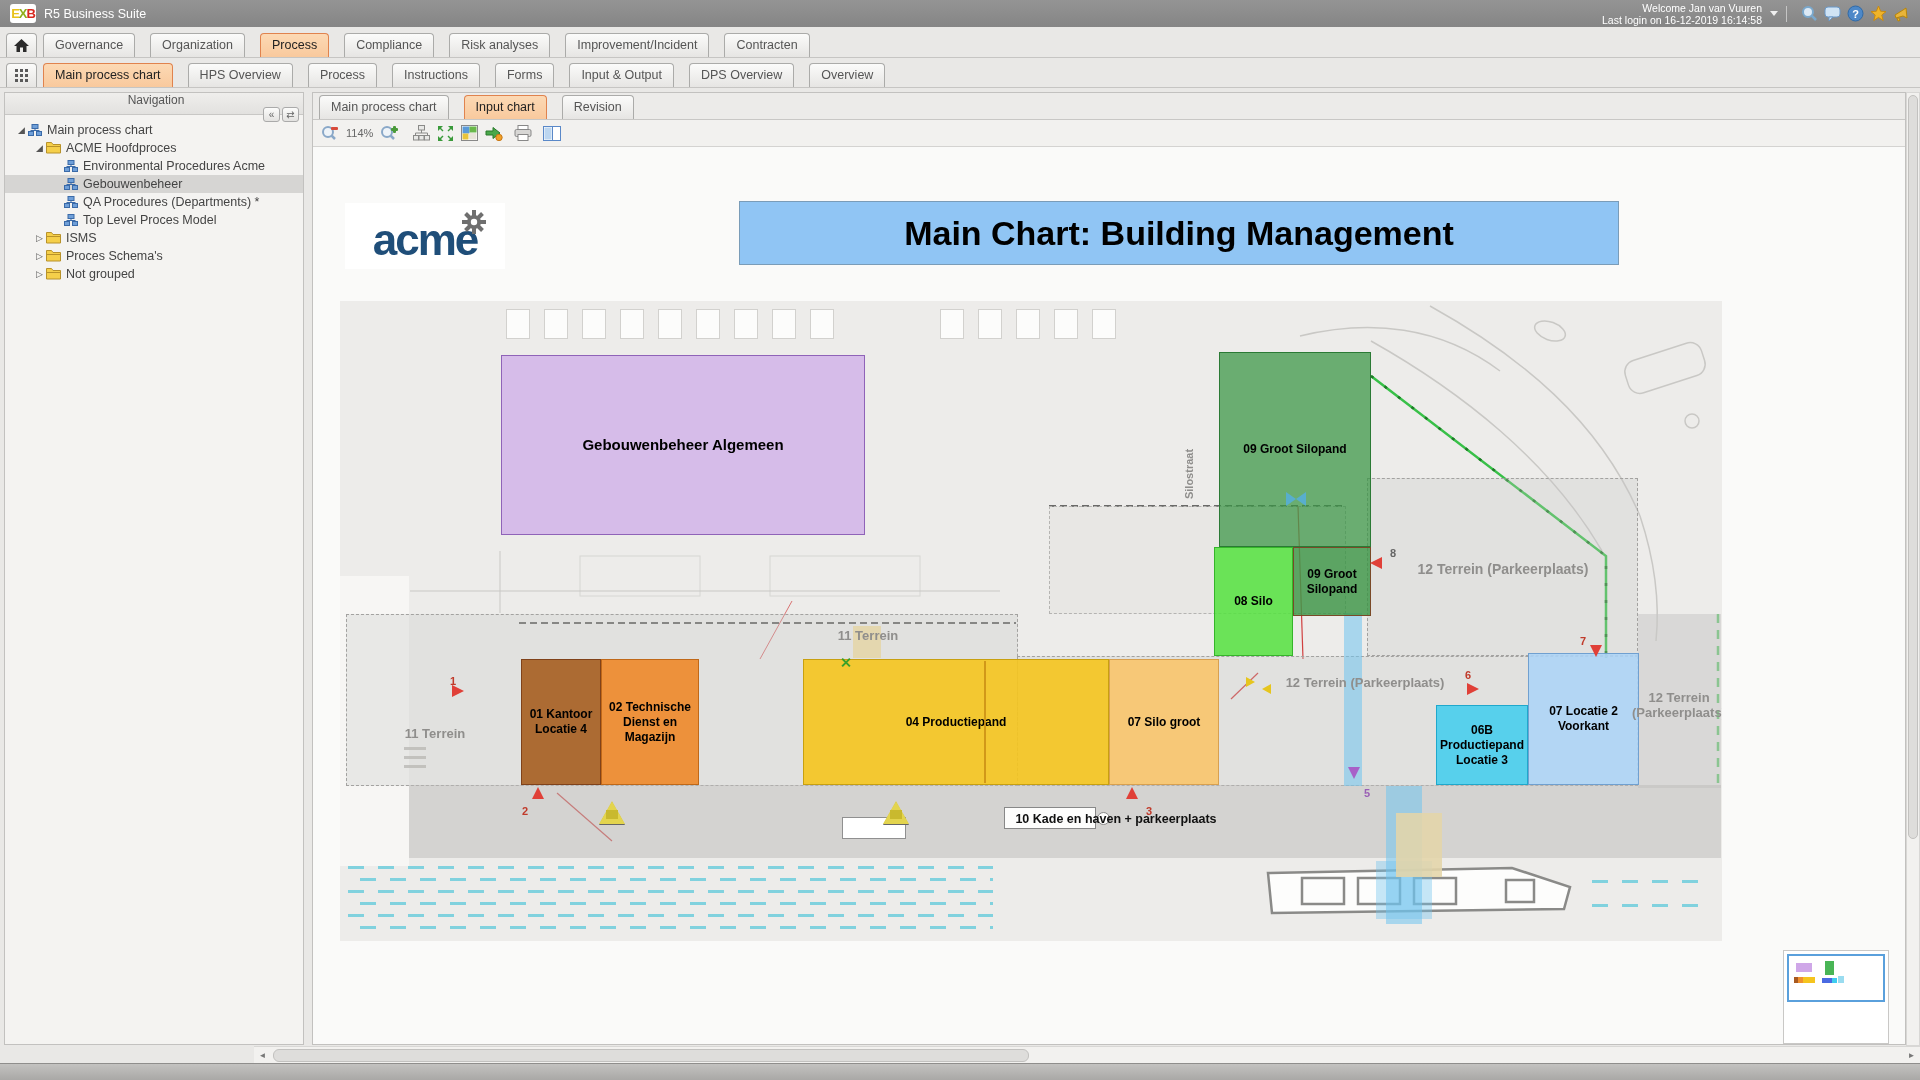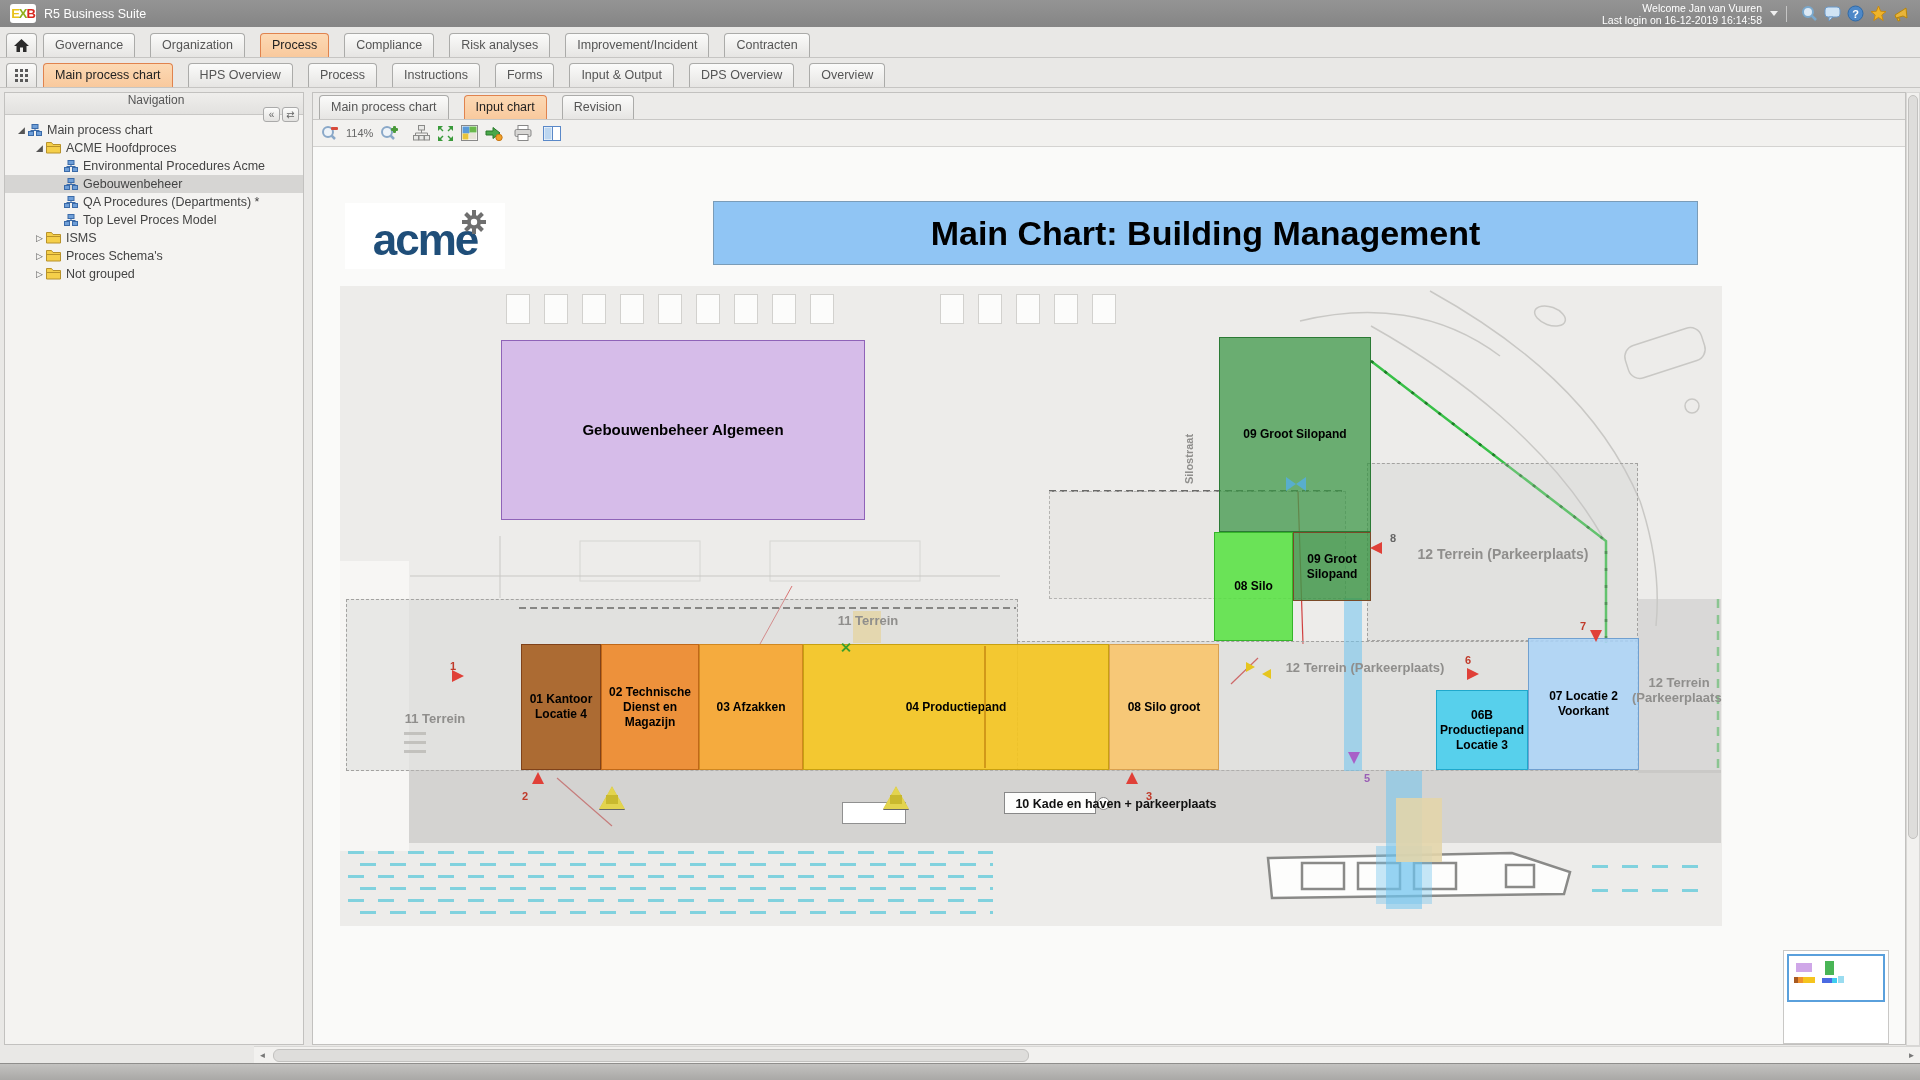--- a/index.html
+++ b/index.html
@@ -61,26 +61,26 @@
   .toolbar .zoomlvl { font-size:11px; color:#666; }
   .tool { cursor:pointer; display:flex; align-items:center; }
 
   .canvas { position:absolute; left:0; top:84px; width:1592px; height:867px; background:#fafaf9; overflow:hidden; }
 
   .acme-logo { position:absolute; left:32px; top:26px; width:160px; height:66px; background:#fff;
     display:flex; align-items:center; justify-content:center; }
   .acme-logo .txt { font-size:44px; font-weight:bold; color:#1f4e79; letter-spacing:-2px; line-height:40px; margin-top:8px;}
   .acme-logo svg { position:absolute; right:18px; top:6px; }
 
-  .chart-title { position:absolute; left:400px; top:24px; width:985px; height:64px; background:#90c5f4;
+  .chart-title { position:absolute; left:426px; top:24px; width:880px; height:64px; background:#90c5f4;
     border:1px solid #7a9cb8; display:flex; align-items:center; justify-content:center;
     font-size:34px; font-weight:bold; color:#000; }
 
   
-  #map { position:absolute; left:27px; top:109px; width:1382px; height:640px; background:#edecea; overflow:hidden; }
+  #map { position:absolute; left:27px; top:124px; width:1382px; height:640px; background:#edecea; overflow:hidden; }
   .whitecol { position:absolute; background:#f7f6f4; }
   .wblock { position:absolute; width:24px; height:30px; background:#fcfcfb; border:1px solid #d2d1ce; }
   .zone { position:absolute; display:flex; align-items:center; justify-content:center; text-align:center;
     font-weight:bold; color:#000; cursor:pointer; z-index:5; white-space:pre-line; line-height:1.25; }
   .area { position:absolute; z-index:2; }
   .area.dashed { background:rgba(200,200,198,0.30); border:1px dashed #a3a2a0; }
   .area.solid  { background:rgba(201,200,198,0.55); }
   .area.light  { background:rgba(214,213,211,0.22); border:1px dashed #b5b4b2; }
   .quay { position:absolute; left:69px; top:484px; width:1312px; height:73px; background:rgba(187,186,184,0.5); z-index:3; }
   .flabel { position:absolute; z-index:6; font-weight:bold; color:#8f8e8c; transform:translate(-50%,-50%); text-align:center; white-space:nowrap; }
@@ -520,23 +520,22 @@
           <div class="zone" style="left: 161px; top: 54px; width: 364px; height: 180px; background: rgba(200, 158, 232, 0.62); border: 1.5px solid rgb(143, 99, 184); font-size: 15px;">Gebouwenbeheer Algemeen</div>
           <div class="zone" style="left: 879px; top: 51px; width: 152px; height: 195px; background: rgba(56, 148, 66, 0.72); border: 1.5px solid rgb(43, 122, 53); font-size: 12px;">09 Groot Silopand</div>
           <div class="zone" style="left: 874px; top: 246px; width: 79px; height: 109px; background: rgba(84, 226, 62, 0.85); border: 1.5px solid rgb(53, 181, 42); font-size: 12px;">08 Silo</div>
           <div class="zone" style="left: 953px; top: 246px; width: 78px; height: 69px; background: rgba(56, 148, 66, 0.8); border: 1.5px solid rgb(122, 74, 40); font-size: 12px;">09 Groot
 Silopand</div>
           <div class="zone" style="left: 181px; top: 358px; width: 80px; height: 126px; background: rgba(166, 94, 32, 0.9); border: 1.5px solid rgb(128, 66, 26); font-size: 12px;">01 Kantoor
 Locatie 4</div>
           <div class="zone" style="left: 261px; top: 358px; width: 98px; height: 126px; background: rgba(238, 138, 44, 0.92); border: 1.5px solid rgb(192, 104, 24); font-size: 12px;">02 Technische
 Dienst en
 Magazijn</div>
-          <div class="zone" style="left: 359px; top: 358px; width: 104px; height: 126px; background: rgba(246, 166, 48, 0.92); border: 1.5px solid rgb(208, 136, 32); font-size: 12px;">03 Afzakken</div>
           <div class="zone" style="left: 463px; top: 358px; width: 306px; height: 126px; background: rgba(245, 197, 30, 0.9); border: 1.5px solid rgb(200, 160, 16); font-size: 12px;">04 Productiepand</div>
-          <div class="zone" style="left: 769px; top: 358px; width: 110px; height: 126px; background: rgba(248, 198, 110, 0.92); border: 1.5px solid rgb(216, 160, 80); font-size: 12px;">08 Silo groot</div>
+          <div class="zone" style="left: 769px; top: 358px; width: 110px; height: 126px; background: rgba(248, 198, 110, 0.92); border: 1.5px solid rgb(216, 160, 80); font-size: 12px;">07 Silo groot</div>
           <div class="zone" style="left: 1096px; top: 404px; width: 92px; height: 80px; background: rgba(62, 205, 239, 0.85); border: 1.5px solid rgb(31, 168, 204); font-size: 12px;">06B
 Productiepand
 Locatie 3</div>
           <div class="zone" style="left: 1188px; top: 352px; width: 111px; height: 132px; background: rgba(172, 212, 247, 0.88); border: 1.5px solid rgb(112, 160, 208); font-size: 12px;">07 Locatie 2
 Voorkant</div>
           <div class="flabel" style="left: 1163px; top: 268px; font-size: 14px;">12 Terrein (Parkeerplaats)</div>
           <div class="flabel" style="left: 1025px; top: 381px; font-size: 13px;">12 Terrein (Parkeerplaats)</div>
           <div class="flabel wrap" style="left: 1339px; top: 404px; font-size: 13px; width: 94px;">12 Terrein (Parkeerplaats)</div>
           <div class="flabel" style="left: 528px; top: 334px; font-size: 13px;">11 Terrein</div>
           <div class="flabel" style="left: 95px; top: 432px; font-size: 13px;">11 Terrein</div>

